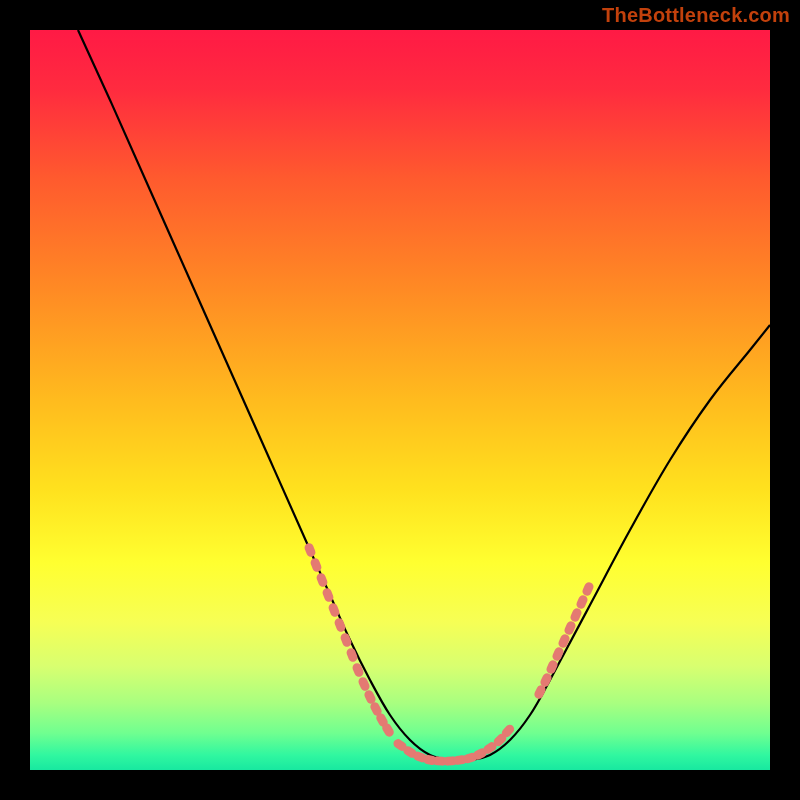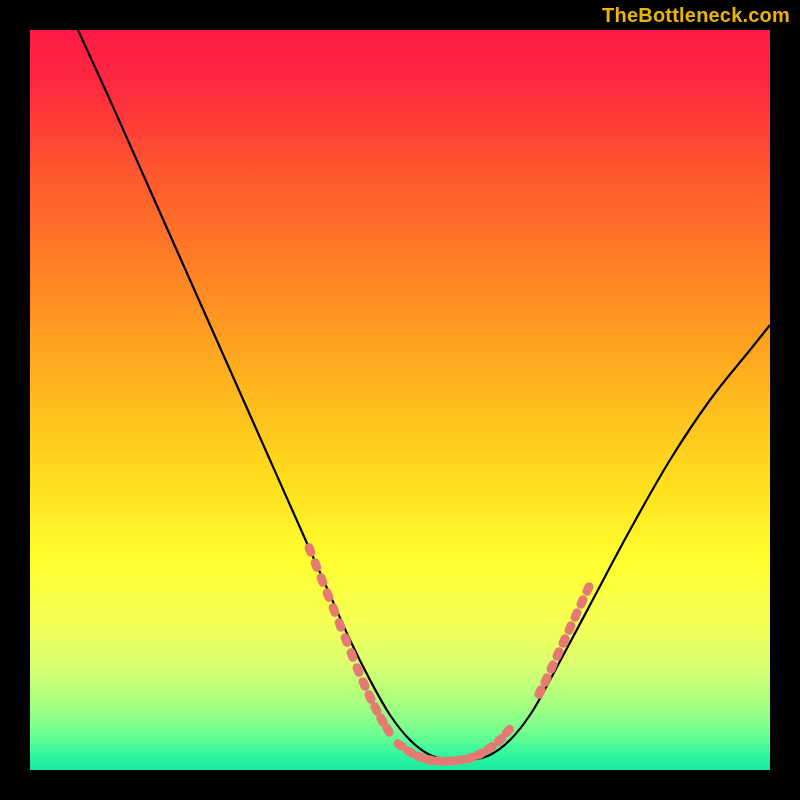--- a/index.html
+++ b/index.html
@@ -24,21 +24,21 @@
     top: 30px;
     left: 30px;
     width: 740px;
     height: 740px;
     overflow: hidden;
   }
   .watermark {
     position: absolute;
     top: 4px;
     right: 10px;
-    color: #eab308;
+    color: #c2410c;
     font-size: 20px;
     font-weight: 600;
     letter-spacing: 0.2px;
     user-select: none;
   }
   svg {
     display: block;
   }
 </style>
 </head>

